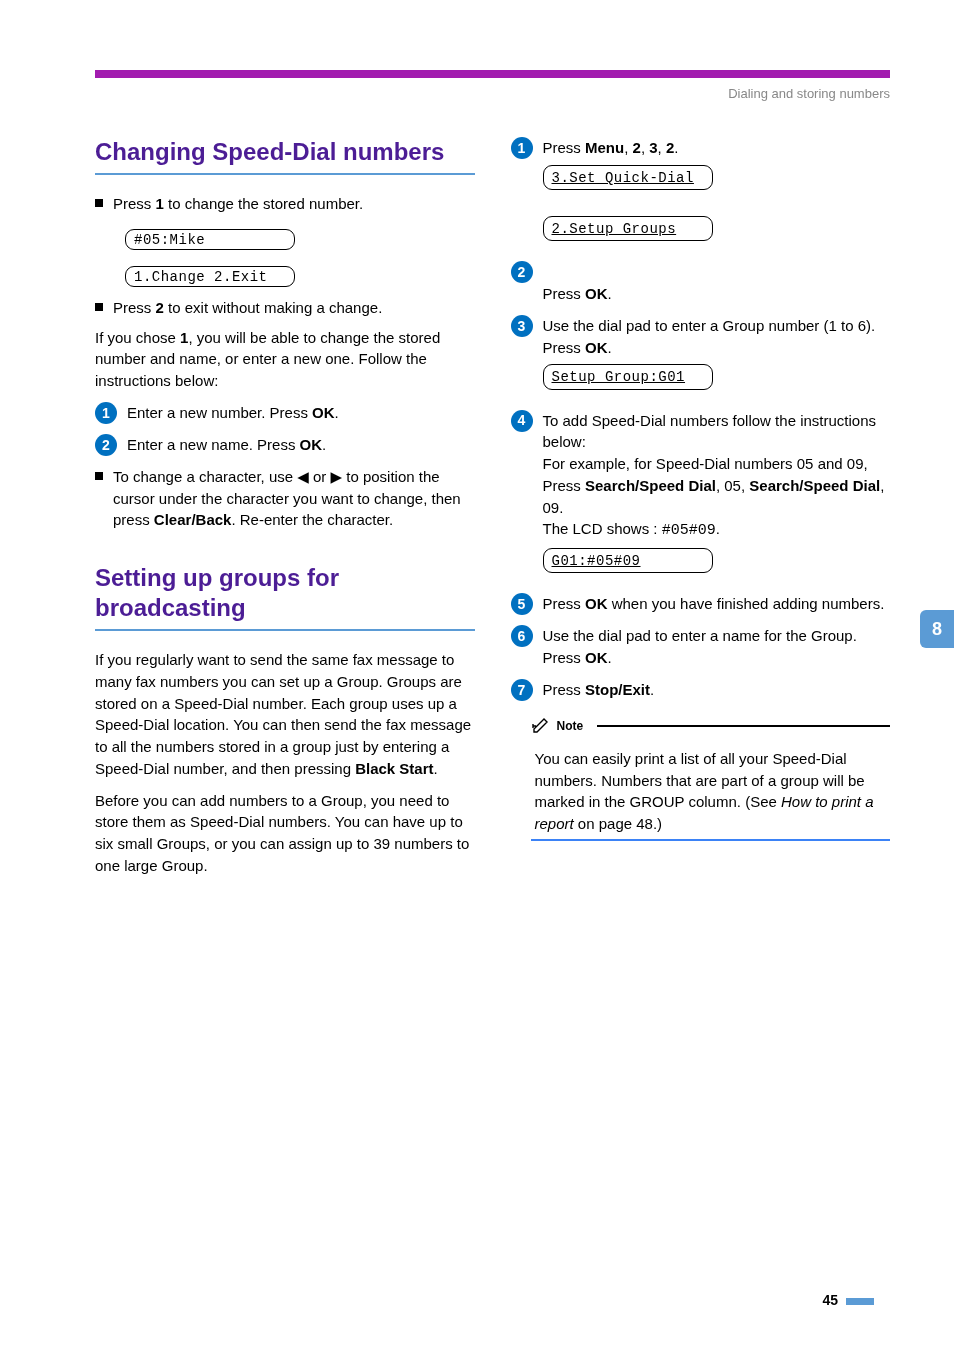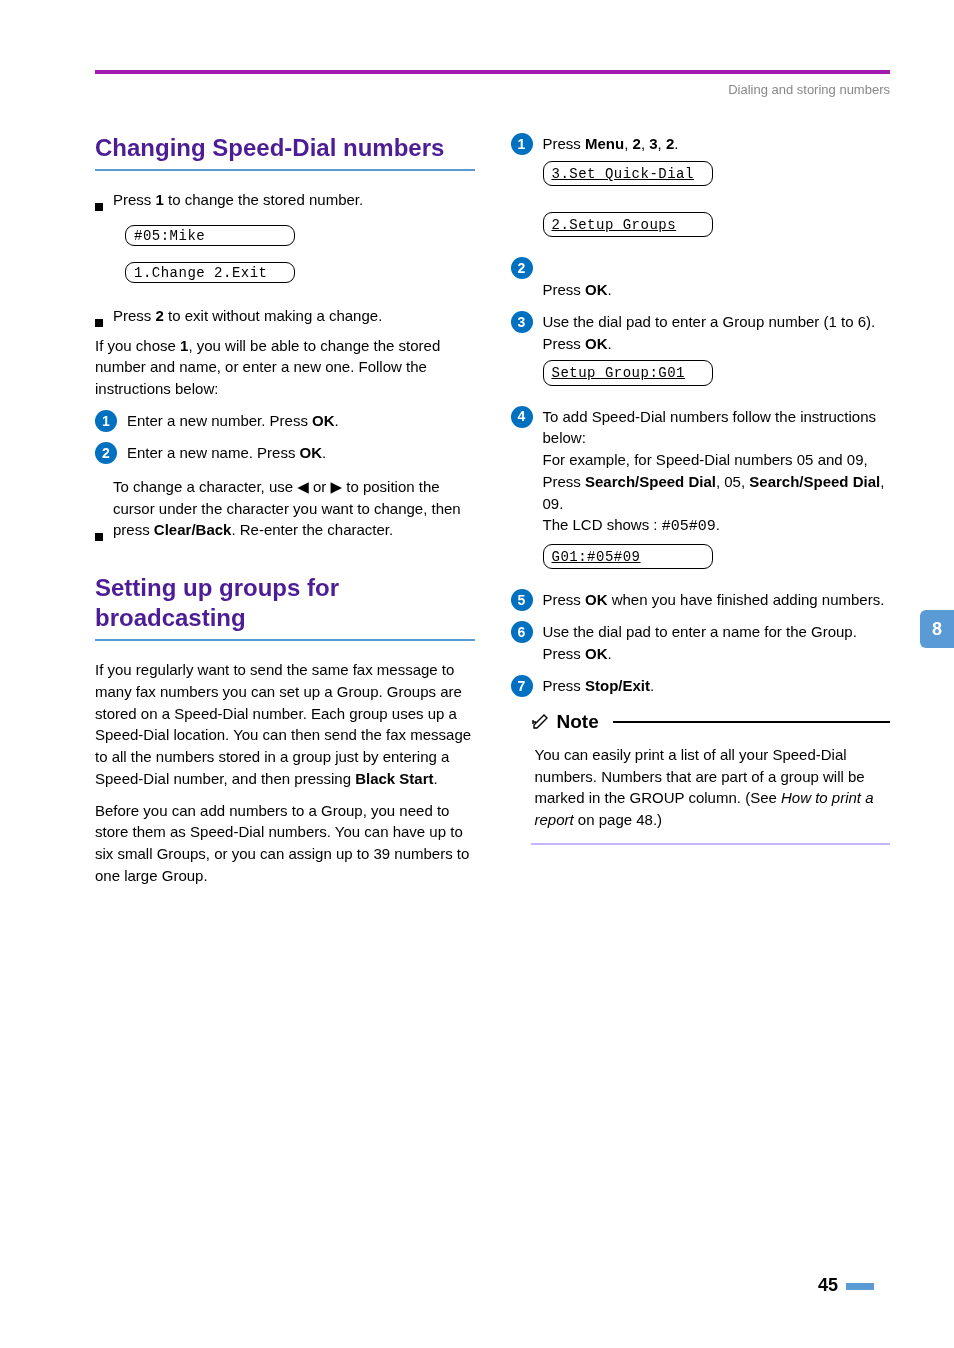--- a/index.html
+++ b/index.html
@@ -9,21 +9,21 @@
     color: #000;
     background: #fff;
     width: 954px;
     height: 1348px;
     position: relative;
   }
   .page {
     padding: 70px 64px 40px 95px;
   }
   .header-bar {
-    border-top: 4px solid #a21caf;
+    border-top: 8px solid #a21caf;
     padding-top: 8px;
     margin-bottom: 36px;
   }
   .header-text {
     text-align: right;
     font-size: 13px;
     color: #888;
   }
   .columns {
     display: flex;
@@ -43,24 +43,23 @@
   .title-underline {
     border-bottom: 2px solid #5b9bd5;
     margin-bottom: 18px;
   }
   p.para {
     line-height: 1.45;
     margin-bottom: 10px;
   }
   .bullet-row {
     display: flex;
-    align-items: flex-end;
+    align-items: flex-start;
     margin-bottom: 8px;
     line-height: 1.45;
-    margin-top: 12px;
   }
   .bullet-square {
     width: 8px;
     height: 8px;
     background: #000;
     margin-top: 6px;
     margin-right: 10px;
     flex: 0 0 8px;
   }
   .bullet-text { flex: 1; }
@@ -113,56 +112,56 @@
     display: flex;
     align-items: center;
     gap: 6px;
     margin-bottom: 6px;
   }
   .note-icon {
     flex: 0 0 auto;
   }
   .note-label {
     font-weight: bold;
-    font-size: 19px;
+    font-size: 12px;
   }
   .note-lines {
     flex: 1;
   }
   .note-line-top {
     border-top: 2px solid #000;
     margin-left: 8px;
   }
   .note-body {
-    border-bottom: 2px solid #c4b5fd;
-    padding: 4px 4px 12px 4px;
+    border-bottom: 2px solid #3b82f6;
+    padding: 4px 4px 4px 4px;
     line-height: 1.45;
   }
   .side-tab {
     position: absolute;
     right: 0;
     top: 610px;
     width: 34px;
     height: 38px;
     background: #5b9bd5;
     color: #fff;
     font-weight: bold;
     font-size: 18px;
     display: flex;
     align-items: center;
     justify-content: center;
     border-top-left-radius: 6px;
     border-bottom-left-radius: 6px;
   }
   .page-number {
     position: absolute;
-    bottom: 52px;
+    bottom: 40px;
     right: 80px;
     font-weight: bold;
-    font-size: 18px;
+    font-size: 14px;
     margin-left: 12px;
   }
   .page-number-bar {
     display: inline-block;
     width: 28px;
     height: 7px;
     background: #5b9bd5;
     vertical-align: middle;
     margin-left: 8px;
   }

